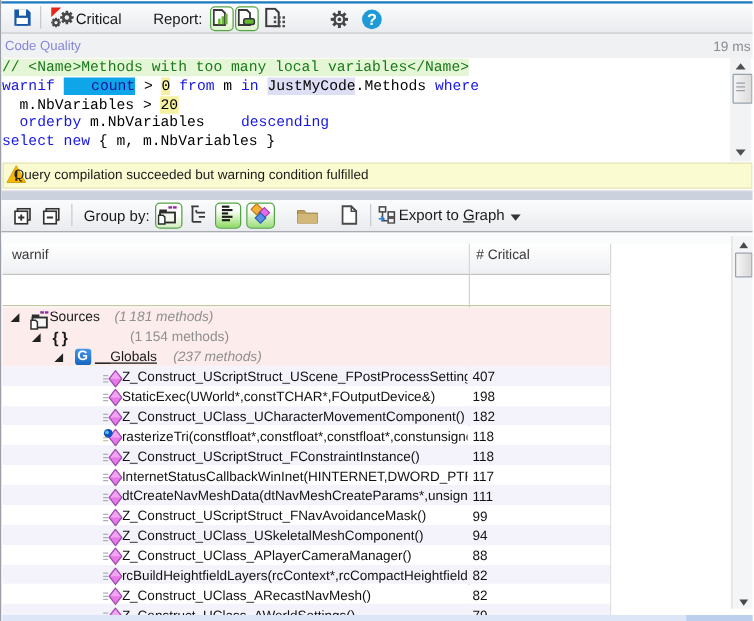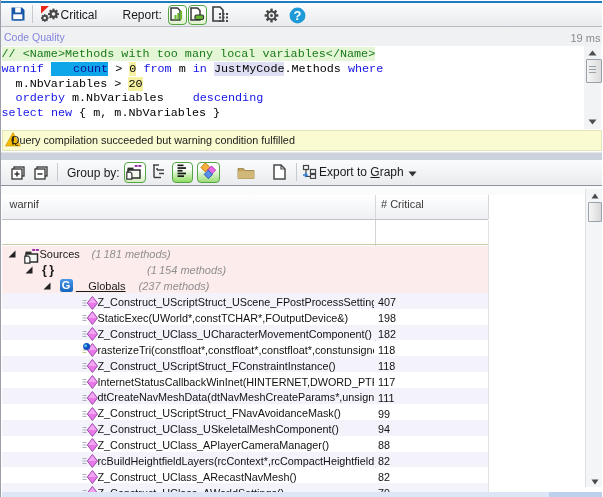--- a/index.html
+++ b/index.html
@@ -249,21 +249,21 @@
         <rect x="8.2" y="1" width="2.9" height="1.9"></rect>
         <rect x="11.9" y="1" width="2.9" height="1.9"></rect>
       </g>
   </svg>
   <div class="abs" style="left:38.5px;top:248.3px;font-size:11px;color:#1a1a1a;z-index:2;">Sources</div>
   <div class="abs" style="left:90.5px;top:248.3px;font-size:11px;font-style:italic;color:#8f8f8f;z-index:2;">(1 181 methods)</div>
   <svg class="abs" style="left:23.5px;top:265.9px;z-index:2;" width="8" height="8" viewBox="0 0 8 8">
       <polygon points="7.5,0.5 7.5,7.5 0.5,7.5" fill="#222"></polygon>
     </svg>
   <div class="abs" style="left:41px;top:262.8px;font-size:12.5px;font-weight:bold;color:#1a1a1a;z-index:2;">{ }</div>
-  <div class="abs" style="left:103px;top:264.1px;font-size:11px;font-style:italic;color:#8f8f8f;z-index:2;margin-left:43px;">(1 154 methods)</div>
+  <div class="abs" style="left:103px;top:264.1px;font-size:11px;color:#8f8f8f;z-index:2;">(1 154 methods)</div>
   <svg class="abs" style="left:41.5px;top:281.7px;z-index:2;" width="8" height="8" viewBox="0 0 8 8">
       <polygon points="7.5,0.5 7.5,7.5 0.5,7.5" fill="#222"></polygon>
     </svg>
   <div class="abs" style="left:58.5px;top:278.7px;z-index:2;width:13px;height:13px;background:linear-gradient(#4897e8,#1466c0);border-radius:2.5px;color:#fff;font-size:11px;font-weight:bold;text-align:center;line-height:13px;">G</div>
   <div class="abs" style="left:75px;top:279.9px;font-size:11px;color:#1a1a1a;z-index:2;text-decoration:underline;">__Globals</div>
   <div class="abs" style="left:137.5px;top:279.9px;font-size:11px;font-style:italic;color:#8f8f8f;z-index:2;">(237 methods)</div>
   <svg class="abs" style="left:81px;top:295.5px;z-index:2;" width="16" height="14" viewBox="0 0 16 14">
       <g stroke="#a8b0b8" stroke-width="1">
         <line x1="0.5" y1="4.5" x2="4.5" y2="4.5"></line>
         <line x1="0.5" y1="7" x2="4.5" y2="7"></line>

